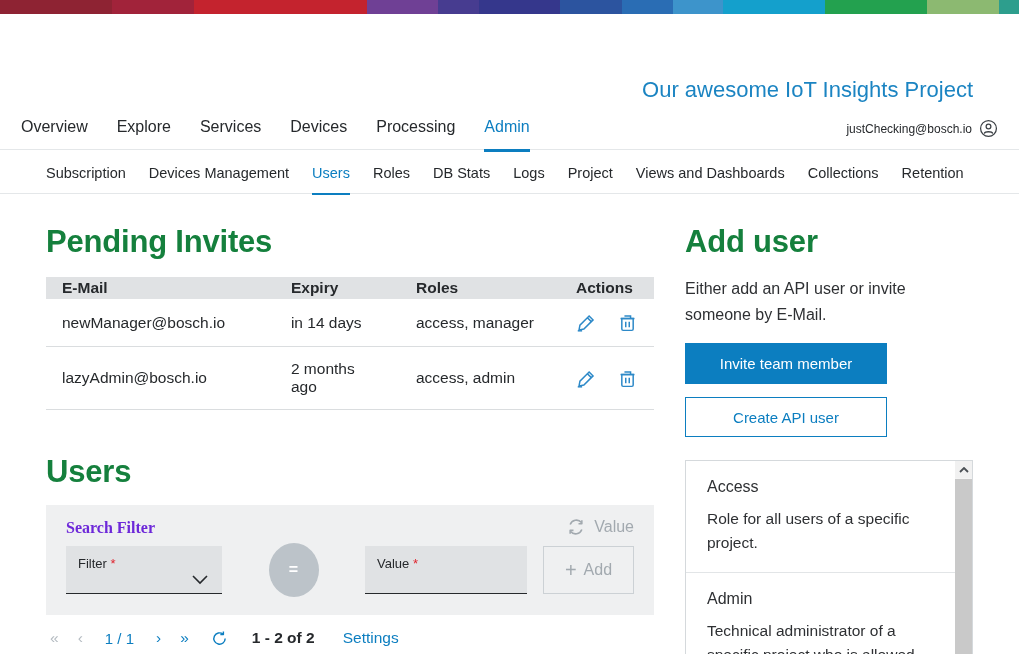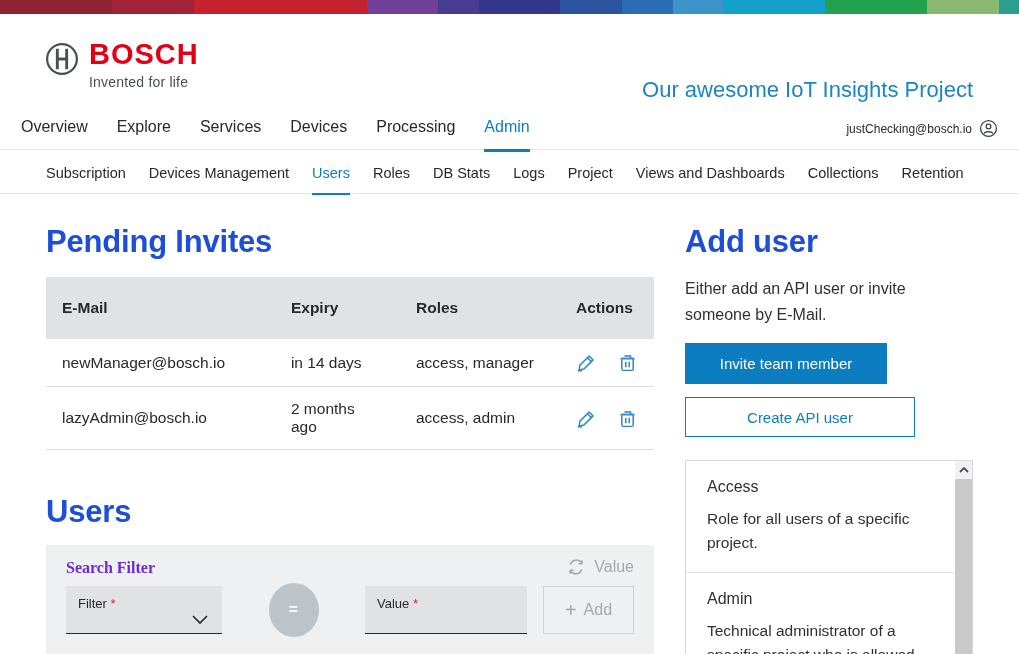--- a/index.html
+++ b/index.html
@@ -36,26 +36,26 @@
     font-size:12px; color:#26292c; padding-bottom:11px; cursor:pointer; }
 
   .sub-nav { display:flex; gap:23px; padding:15px 46px 0; border-bottom:1px solid #e4e7e9; }
   .sub-nav a { font-size:14.5px; color:#26292c; text-decoration:none; padding-bottom:12px; cursor:pointer; }
   .sub-nav a.active { color:#0c7ec0; box-shadow:0 2px 0 #0c7ec0; }
 
   .main { display:flex; padding:0 46px; gap:31px; }
   .col-left { width:608px; flex:none; }
   .col-right { flex:1; min-width:0; }
 
-  h1 { font-size:31px; font-weight:bold; color:#1d4ed8; letter-spacing:-0.2px; }
+  h1 { font-size:31px; font-weight:bold; color:#15803d; letter-spacing:-0.2px; }
   .col-left h1.first, .col-right h1.first { margin-top:30px; }
 
   table.invites { width:100%; border-collapse:collapse; margin-top:17px; font-size:15.5px; }
   table.invites th { background:#e0e2e4; text-align:left; font-weight:bold;
-    padding:22px 16px; color:#26292c; }
+    padding:2px 16px; color:#26292c; }
   table.invites td { padding:13px 16px; border-bottom:1px solid #dadddf; color:#26292c; }
   td.expired { color:#e0232d; }
   .row-actions { display:flex; gap:20px; align-items:center; }
   .icon-btn { width:21px; height:21px; cursor:pointer; }
   .icon-btn svg { width:100%; height:100%; }
 
   .users-title { margin-top:44px; }
 
   .filter-panel { position:relative; background:#eff0f1; margin-top:15px; padding:14px 20px 18px; }
   .filter-panel .panel-label { font-size:16px; font-weight:bold; color:#6d28d9;font-family:Liberation Serif, serif; }
@@ -84,52 +84,40 @@
   .pagination .pg-page { margin-left:22px; font-size:15px; }
   .pagination .pg-next { margin-left:22px; }
   .pagination .pg-last { margin-left:19px; }
   .pagination .pg-refresh { margin-left:22px; width:17px; height:17px; }
   .pagination .pg-range { margin-left:24px; color:#26292c; font-weight:bold; }
   .pagination .pg-settings { margin-left:28px; color:#0c7ec0; cursor:pointer; text-decoration:none; }
 
   .add-user-desc { margin-top:16px; font-size:16px; line-height:1.6; color:#2e3033; max-width:252px; }
   .btn-primary { display:block; width:202px; height:41px; margin-top:16px; background:#0c7ec0;
     color:#fff; border:none; font-size:15px; font-family:inherit; cursor:pointer; }
-  .btn-secondary { display:block; width:230px; height:40px; margin-top:13px; background:#fff;
+  .btn-secondary { display:block; width:202px; height:40px; margin-top:13px; background:#fff;
     color:#0c7ec0; border:1px solid #0c7ec0; font-size:15px; font-family:inherit; cursor:pointer; }
 
   .roles-box { position:relative; margin-top:23px; border:1px solid #d5d9dc; background:#fff;
     height:262px; width:100%; overflow:hidden; }
   .roles-list { margin-right:17px; }
   .role-item { padding:17px 9px 17px 21px; cursor:pointer; }
   .role-item + .role-item { border-top:1px solid #e2e5e7; }
   .role-name { font-size:16px; color:#2e3033; }
   .role-desc { margin-top:11px; font-size:15.5px; line-height:1.55; color:#2e3033; }
   .scrollbar { position:absolute; top:0; right:0; bottom:0; width:17px; background:#f4f4f4; }
   .scroll-up { height:17px; background:#f1f1f1; display:flex; align-items:center; justify-content:center; cursor:pointer; }
   .scroll-thumb { position:absolute; top:18px; bottom:0; left:0; right:0; background:#c9c9c9; cursor:grab; }
 </style>
 </head>
 <body>
 
 <div class="supergraphic"></div>
 
 <div class="header">
-  <div class="logo">
-    <svg class="logo-mark" viewBox="0 0 40 40" fill="none" stroke="#4a4f54" stroke-width="2.6">
-      <circle cx="20" cy="20" r="17.5"></circle>
-      <line x1="14.5" y1="8" x2="14.5" y2="32" stroke-width="3.4"></line>
-      <line x1="25.5" y1="8" x2="25.5" y2="32" stroke-width="3.4"></line>
-      <line x1="13" y1="20" x2="27" y2="20" stroke-width="3.4"></line>
-    </svg>
-    <div class="logo-text">
-      <div class="brand">BOSCH</div>
-      <div class="tagline">Invented for life</div>
-    </div>
-  </div>
 
 
   <div class="project-title">Our awesome IoT Insights Project</div>
 </div>
 
 <div class="main-nav">
   <div class="links">
     <a>Overview</a>
     <a>Explore</a>
     <a>Services</a>

